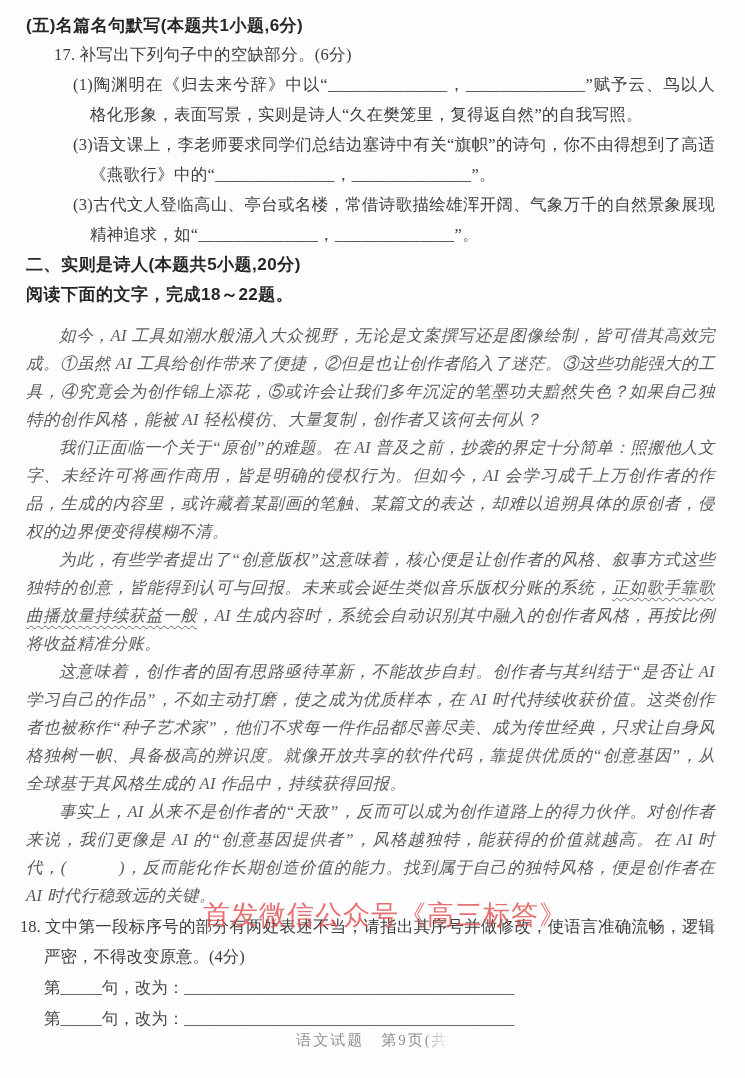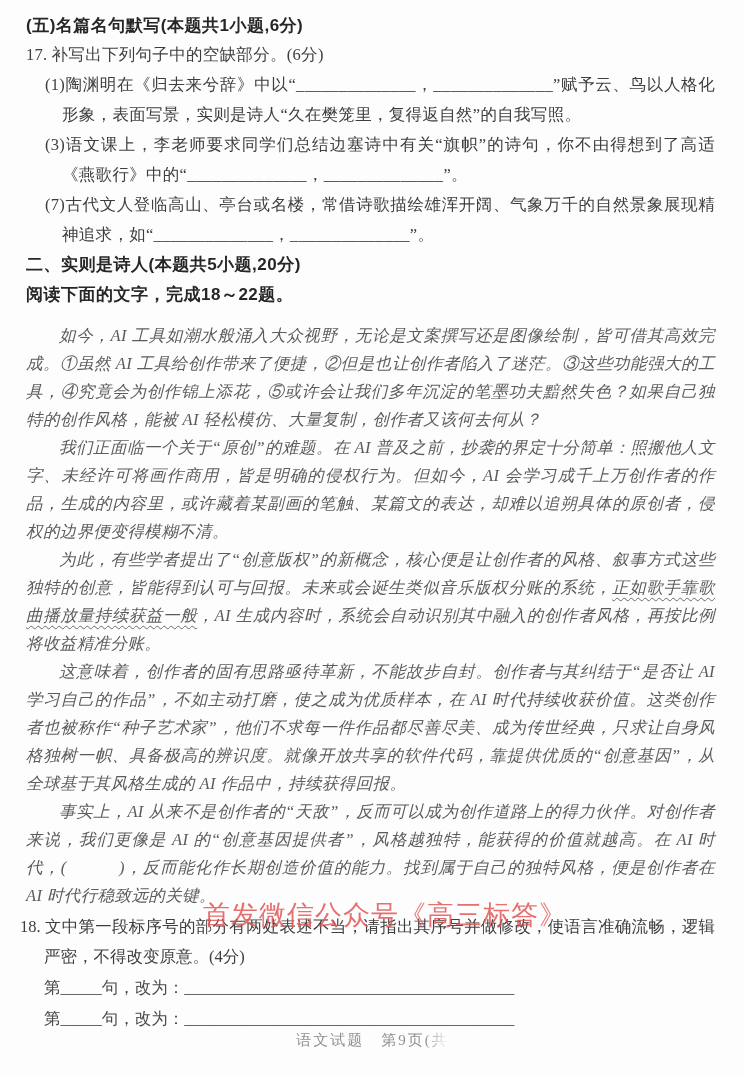--- a/index.html
+++ b/index.html
@@ -18,20 +18,21 @@
     font-size:17px;
     line-height:28px;
     color:#262626;
     letter-spacing:.5px;
   }
   .h-bold.tall{line-height:30px;}
   .song{
     font-size:16.5px;
     color:#3e3e3e;
     letter-spacing:.3px;
+    margin-left:28px;
   }
   .q17-stem{line-height:30px;}
   .q17-stem .qnum{margin-right:4px;}
   .q17-item{
     line-height:30px;
     padding-left:36px;
     text-indent:-17px;
     text-align:justify;
   }
   .passage{
@@ -102,29 +103,29 @@
 <div class="page">
 
   <div class="h-bold">(五)名篇名句默写(本题共1小题,6分)</div>
 
   <div class="song q17-stem">
     <span class="qnum">17.</span><span>补写出下列句子中的空缺部分。(6分)</span>
   </div>
 
   <div class="song q17-item">(1)陶渊明在《归去来兮辞》中以“______________，______________”赋予云、鸟以人格化形象，表面写景，实则是诗人“久在樊笼里，复得返自然”的自我写照。</div>
   <div class="song q17-item">(3)语文课上，李老师要求同学们总结边塞诗中有关“旗帜”的诗句，你不由得想到了高适《燕歌行》中的“______________，______________”。</div>
-  <div class="song q17-item">(7)古代文人登临高山、亭台或名楼，常借诗歌描绘雄浑开阔、气象万千的自然景象展现精神追求，如“______________，______________”。</div>
+  <div class="song q17-item">(3)古代文人登临高山、亭台或名楼，常借诗歌描绘雄浑开阔、气象万千的自然景象展现精神追求，如“______________，______________”。</div>
 
   <div class="h-bold tall">二、实则是诗人(本题共5小题,20分)</div>
   <div class="h-bold tall">阅读下面的文字，完成18～22题。</div>
 
   <div class="passage">
     <p>如今，AI 工具如潮水般涌入大众视野，无论是文案撰写还是图像绘制，皆可借其高效完成。①虽然 AI 工具给创作带来了便捷，②但是也让创作者陷入了迷茫。③这些功能强大的工具，④究竟会为创作锦上添花，⑤或许会让我们多年沉淀的笔墨功夫黯然失色？如果自己独特的创作风格，能被 AI 轻松模仿、大量复制，创作者又该何去何从？</p>
     <p>我们正面临一个关于“原创”的难题。在 AI 普及之前，抄袭的界定十分简单：照搬他人文字、未经许可将画作商用，皆是明确的侵权行为。但如今，AI 会学习成千上万创作者的作品，生成的内容里，或许藏着某副画的笔触、某篇文的表达，却难以追朔具体的原创者，侵权的边界便变得模糊不清。</p>
-    <p><span>为此，有些学者提出了“创意版权”的新概念，核心便是让创作者的风格、叙事方式这些独特的创意，皆能得到认可与回报。未来或会诞生类似音乐版权分账的系统，</span><span class="wavy">正如歌手靠歌曲播放量持续获益一般</span><span>，AI 生成内容时，系统会自动识别其中融入的创作者风格，再按比例将收益精准分账。</span></p>
+    <p><span>为此，有些学者提出了“创意版权”这意味着，核心便是让创作者的风格、叙事方式这些独特的创意，皆能得到认可与回报。未来或会诞生类似音乐版权分账的系统，</span><span class="wavy">正如歌手靠歌曲播放量持续获益一般</span><span>，AI 生成内容时，系统会自动识别其中融入的创作者风格，再按比例将收益精准分账。</span></p>
     <p>这意味着，创作者的固有思路亟待革新，不能故步自封。创作者与其纠结于“是否让 AI 学习自己的作品”，不如主动打磨，使之成为优质样本，在 AI 时代持续收获价值。这类创作者也被称作“种子艺术家”，他们不求每一件作品都尽善尽美、成为传世经典，只求让自身风格独树一帜、具备极高的辨识度。就像开放共享的软件代码，靠提供优质的“创意基因”，从全球基于其风格生成的 AI 作品中，持续获得回报。</p>
     <p>事实上，AI 从来不是创作者的“天敌”，反而可以成为创作道路上的得力伙伴。对创作者来说，我们更像是 AI 的“创意基因提供者”，风格越独特，能获得的价值就越高。在 AI 时代，(　　　)，反而能化作长期创造价值的能力。找到属于自己的独特风格，便是创作者在 AI 时代行稳致远的关键。</p>
   </div>
 
   <div class="q18">
     <div class="q18-stem">
       <span>18.</span> <span>文中第一段标序号的部分有两处表述不当，请指出其序号并做修改，使语言准确流畅，逻辑严密，不得改变原意。(4分)</span>
     </div>
     <div class="ans-line">第_____句，改为：________________________________________</div>
     <div class="ans-line">第_____句，改为：________________________________________</div>

